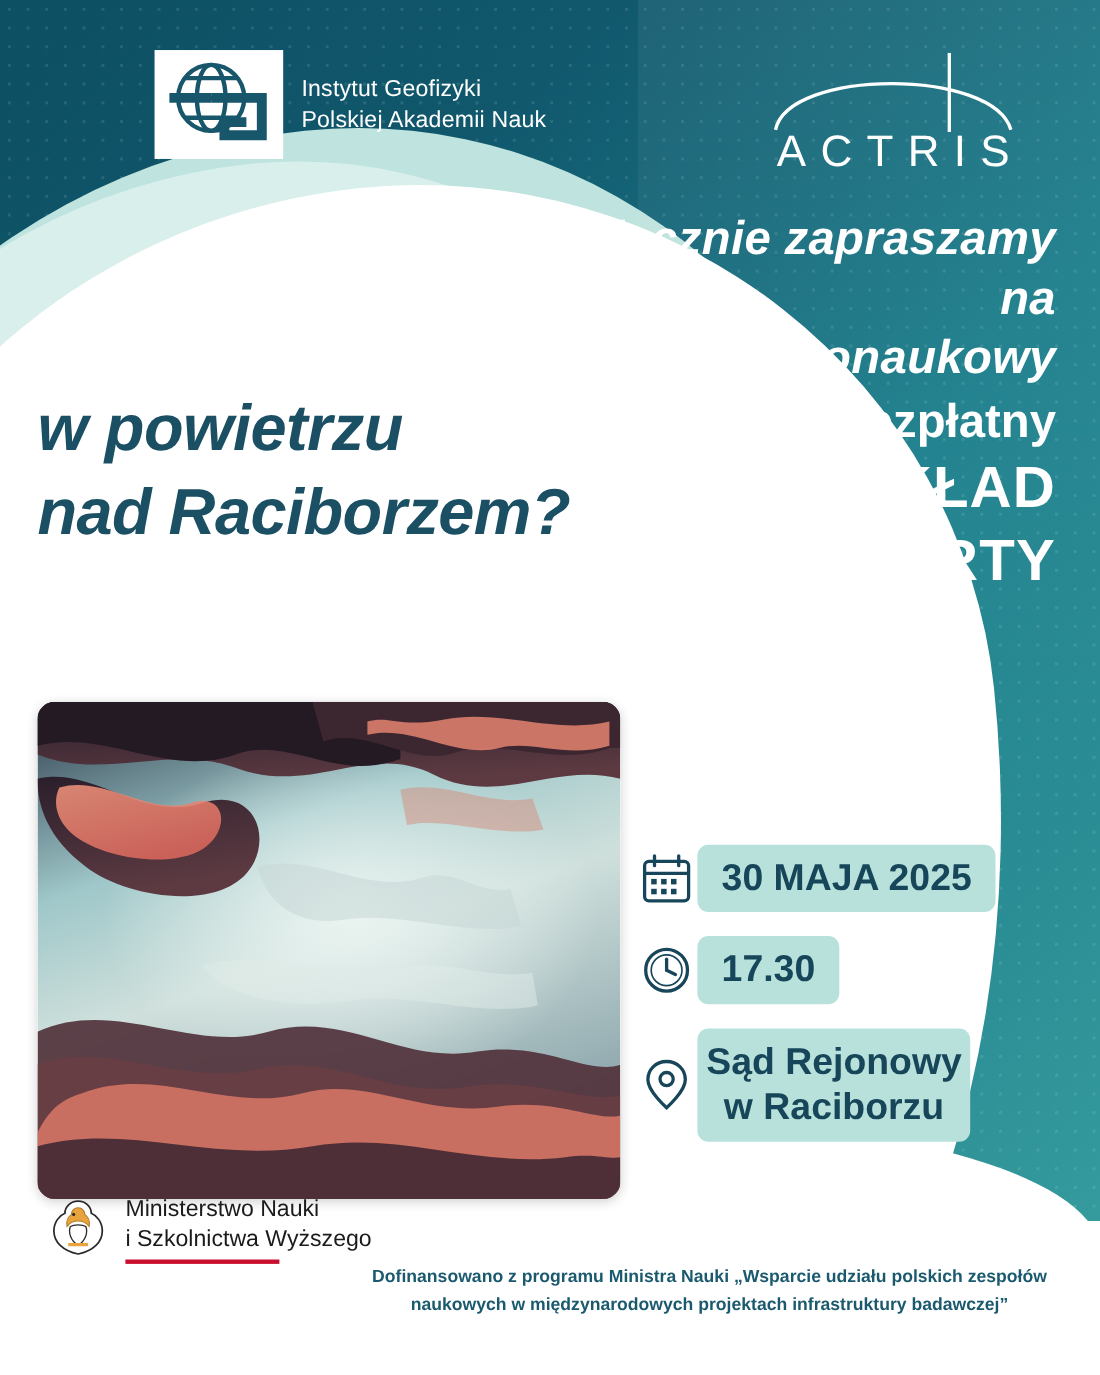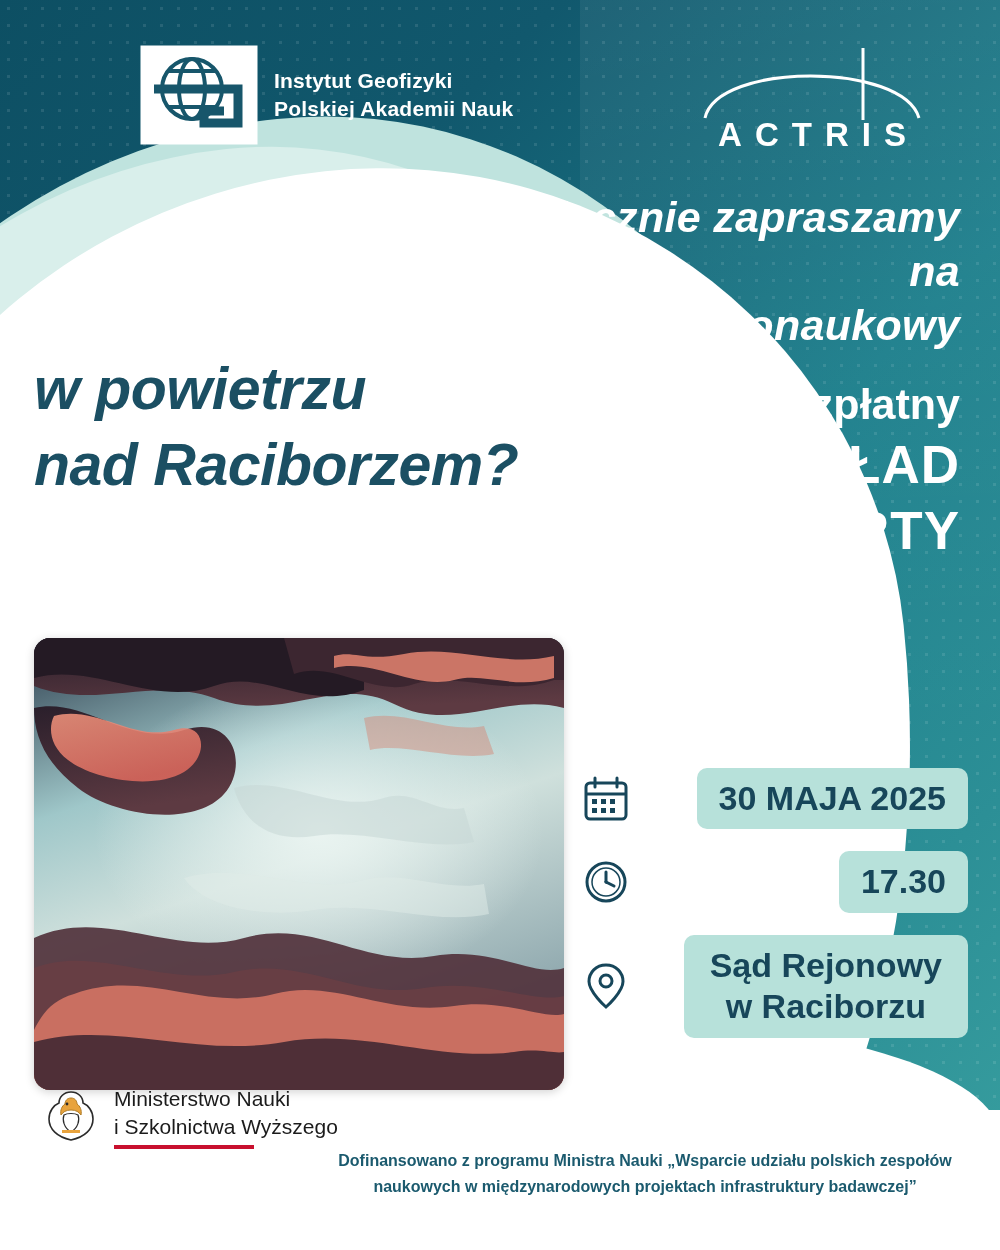--- a/index.html
+++ b/index.html
@@ -49,38 +49,38 @@
   }
   .right-panel-shade{
     position:absolute;right:0;top:0;width:420px;height:760px;
     background:linear-gradient(180deg, rgba(255,255,255,0.06), rgba(255,255,255,0));
     pointer-events:none;
   }
 
   
   .igf-logo{position:absolute;left:140px;top:45px;display:flex;align-items:center;gap:16px;}
   .igf-mark{width:118px;height:100px;}
-  .igf-text{color:#ffffff;font-weight:bold;font-size:21px;line-height:1.35;letter-spacing:.2px;}
+  .igf-text{color:#ffffff;font-weight:normal;font-size:21px;line-height:1.35;letter-spacing:.2px;}
 
   .actris{position:absolute;right:58px;top:48px;width:260px;text-align:center;}
   .actris svg{display:block;margin:0 auto;}
   .actris-word{
-    color:#ffffff;font-size:33px;font-weight:bold;letter-spacing:13px;
+    color:#ffffff;font-size:40px;font-weight:normal;letter-spacing:13px;
     margin-top:-4px;padding-left:13px;
   }
 
   
   .invite{
     position:absolute;right:40px;top:190px;width:540px;text-align:right;color:#ffffff;
   }
   .invite .line-italic{
     font-style:italic;font-weight:bold;font-size:43px;line-height:1.26;letter-spacing:.3px;
   }
   .invite .line-bold{
-    font-weight:bold;font-size:43px;line-height:1.3;margin-top:24px;
+    font-weight:bold;font-size:43px;line-height:1.3;margin-top:3px;
   }
   .invite .line-big{
     font-weight:bold;font-size:53px;line-height:1.24;letter-spacing:1px;
   }
 
   
   .title{
     position:absolute;left:34px;top:352px;width:640px;
     color:#1b4f63;font-weight:bold;font-size:59px;line-height:1.28;
     font-style:italic;letter-spacing:-.5px;
@@ -88,27 +88,27 @@
 
   
   .photo{
     position:absolute;left:34px;top:638px;width:530px;height:452px;border-radius:16px;overflow:hidden;
     box-shadow:0 2px 10px rgba(0,0,0,.18);
   }
   .photo svg{display:block;width:100%;height:100%;}
 
   
   .details{position:absolute;left:578px;top:768px;width:390px;}
-  .detail-row{display:flex;align-items:center;margin-bottom:22px;justify-content:space-between;}
+  .detail-row{display:flex;align-items:center;margin-bottom:22px;}
   .detail-icon{width:56px;flex:0 0 56px;display:flex;align-items:center;justify-content:center;}
   .detail-pill{
     background:#b7e1da;color:#17465a;font-weight:bold;font-size:34px;
     padding:10px 22px;border-radius:10px;line-height:1.22;
   }
-  .detail-pill.two-line{padding:10px 26px;text-align:center;}
+  .detail-pill.two-line{padding:10px 8px;text-align:center;}
   .min-logo{position:absolute;left:40px;top:1084px;display:flex;align-items:center;gap:12px;}
   .eagle{width:62px;height:66px;}
   .min-text{color:#1b1b1b;font-size:21px;line-height:1.3;font-weight:400;}
   .min-text .underline-red{display:block;height:4px;background:#c8102e;width:140px;margin-top:5px;}
   .fund-text{
     position:absolute;left:330px;top:1148px;width:630px;color:#1b5a6e;
     font-size:16px;line-height:1.6;font-weight:bold;text-align:center;
   }
 </style>
 </head>

